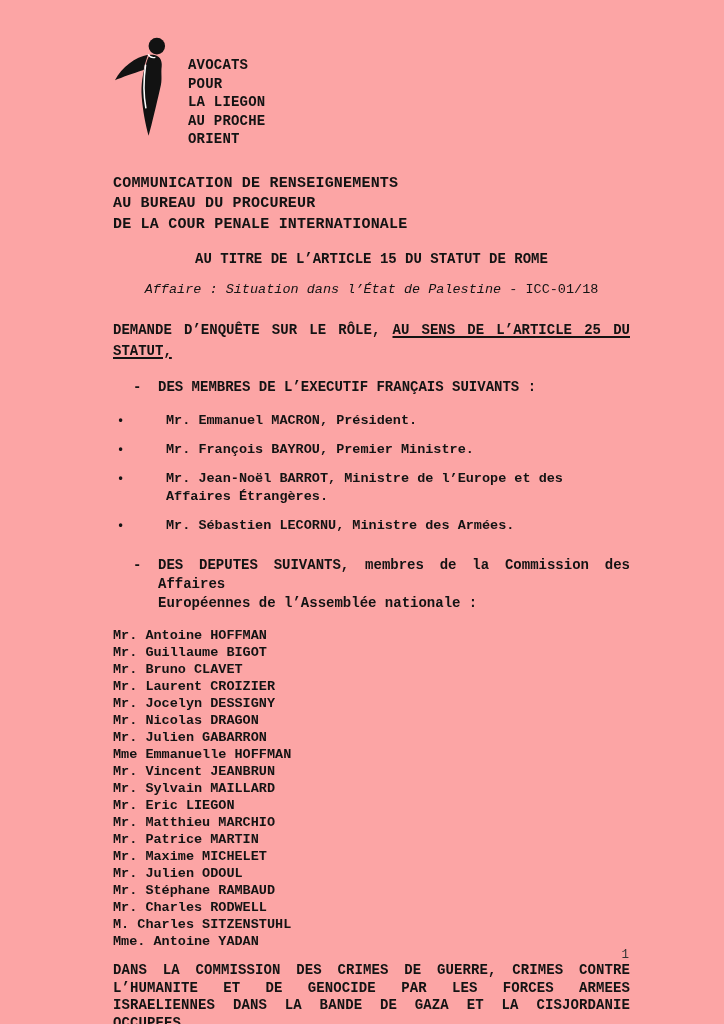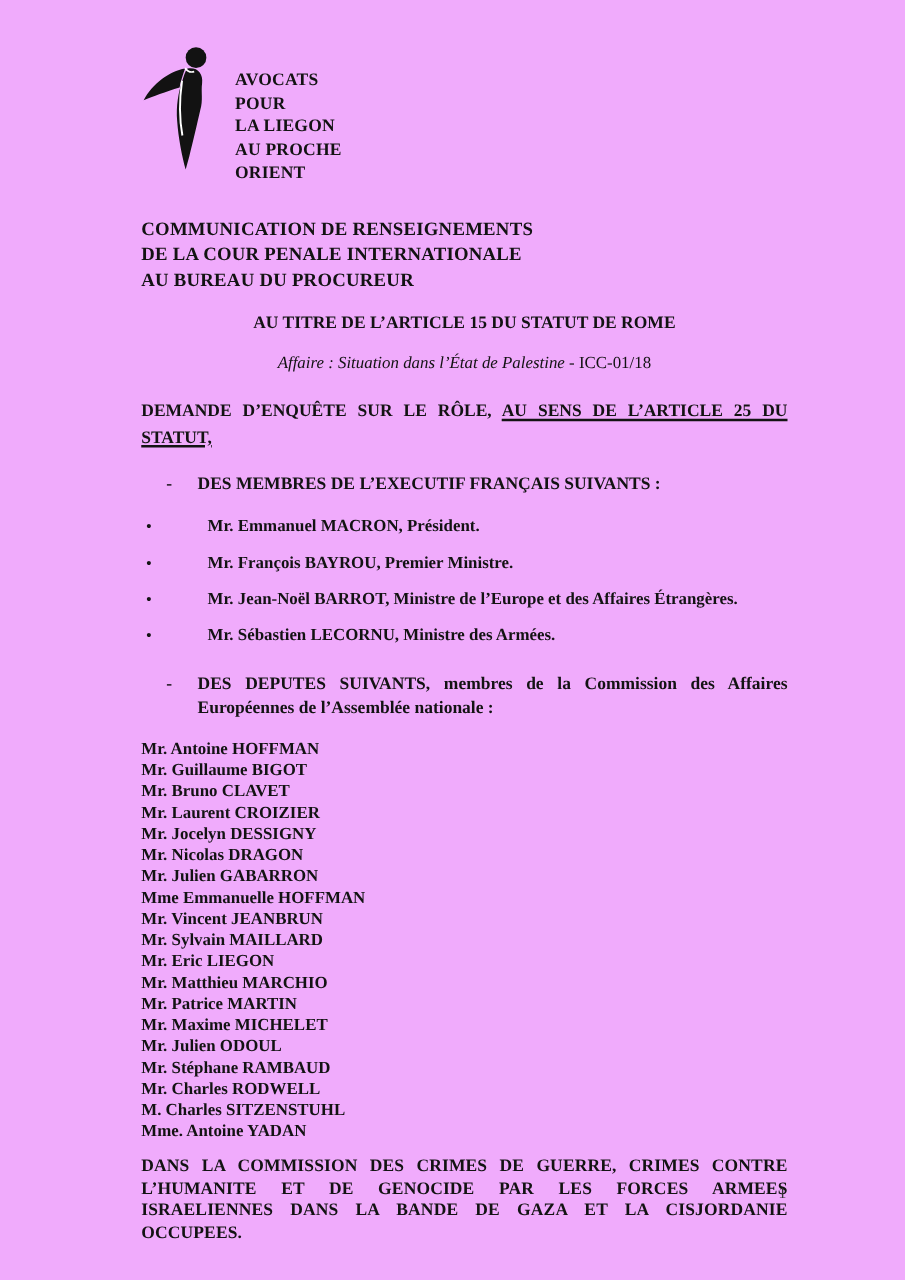--- a/index.html
+++ b/index.html
@@ -1,18 +1,18 @@
 <!DOCTYPE html>
 <html><head>
 <meta charset="utf-8">
 <style>
   html,body { margin:0; padding:0; background:#ffffff; }
   .page {
-    position:relative; width:724px; height:1024px; background:#f0abfc;
-    font-family:Liberation Serif, serif; color:#131313; overflow:hidden;
+    position:relative; width:724px; height:1024px; background:#fca5a5;
+    font-family:Liberation Mono, monospace; color:#131313; overflow:hidden;
     -webkit-font-smoothing:antialiased;
   }
   .content { position:absolute; left:113px; top:36px; width:517px; }
 
   
   .header { display:flex; justify-content:space-between; align-items:flex-start; }
   .logo-wrap { display:flex; align-items:flex-start; }
   .logo-svg { width:74px; height:102px; flex:0 0 auto; }
   .logo-text { font-weight:bold; font-size:14px; line-height:18.5px; margin-top:20px; margin-left:1px; letter-spacing:0.2px; }
   .assoc { text-align:right; font-weight:bold; font-size:13.5px; line-height:19.5px; margin-top:3px; }
@@ -69,22 +69,22 @@
             <div>POUR</div>
             <div>LA LIEGON</div>
             <div>AU PROCHE</div>
             <div>ORIENT</div>
         </div>
       </div>
     </div>
 
     <div class="title">
       <div>COMMUNICATION DE RENSEIGNEMENTS</div>
+        <div>AU BUREAU DU PROCUREUR</div>
         <div>DE LA COUR PENALE INTERNATIONALE</div>
-        <div>AU BUREAU DU PROCUREUR</div>
     </div>
 
     <div class="article-heading">AU TITRE DE L’ARTICLE 15 DU STATUT DE ROME</div>
 
     <div class="case-line">
       <span class="case-italic">Affaire : Situation dans l’État de Palestine</span><span> - ICC-01/18</span>
     </div>
 
     <div class="request">
       <div class="jl"><span>DEMANDE D’ENQUÊTE SUR LE RÔLE, </span><span class="u">AU SENS DE L’ARTICLE 25 DU</span></div>

